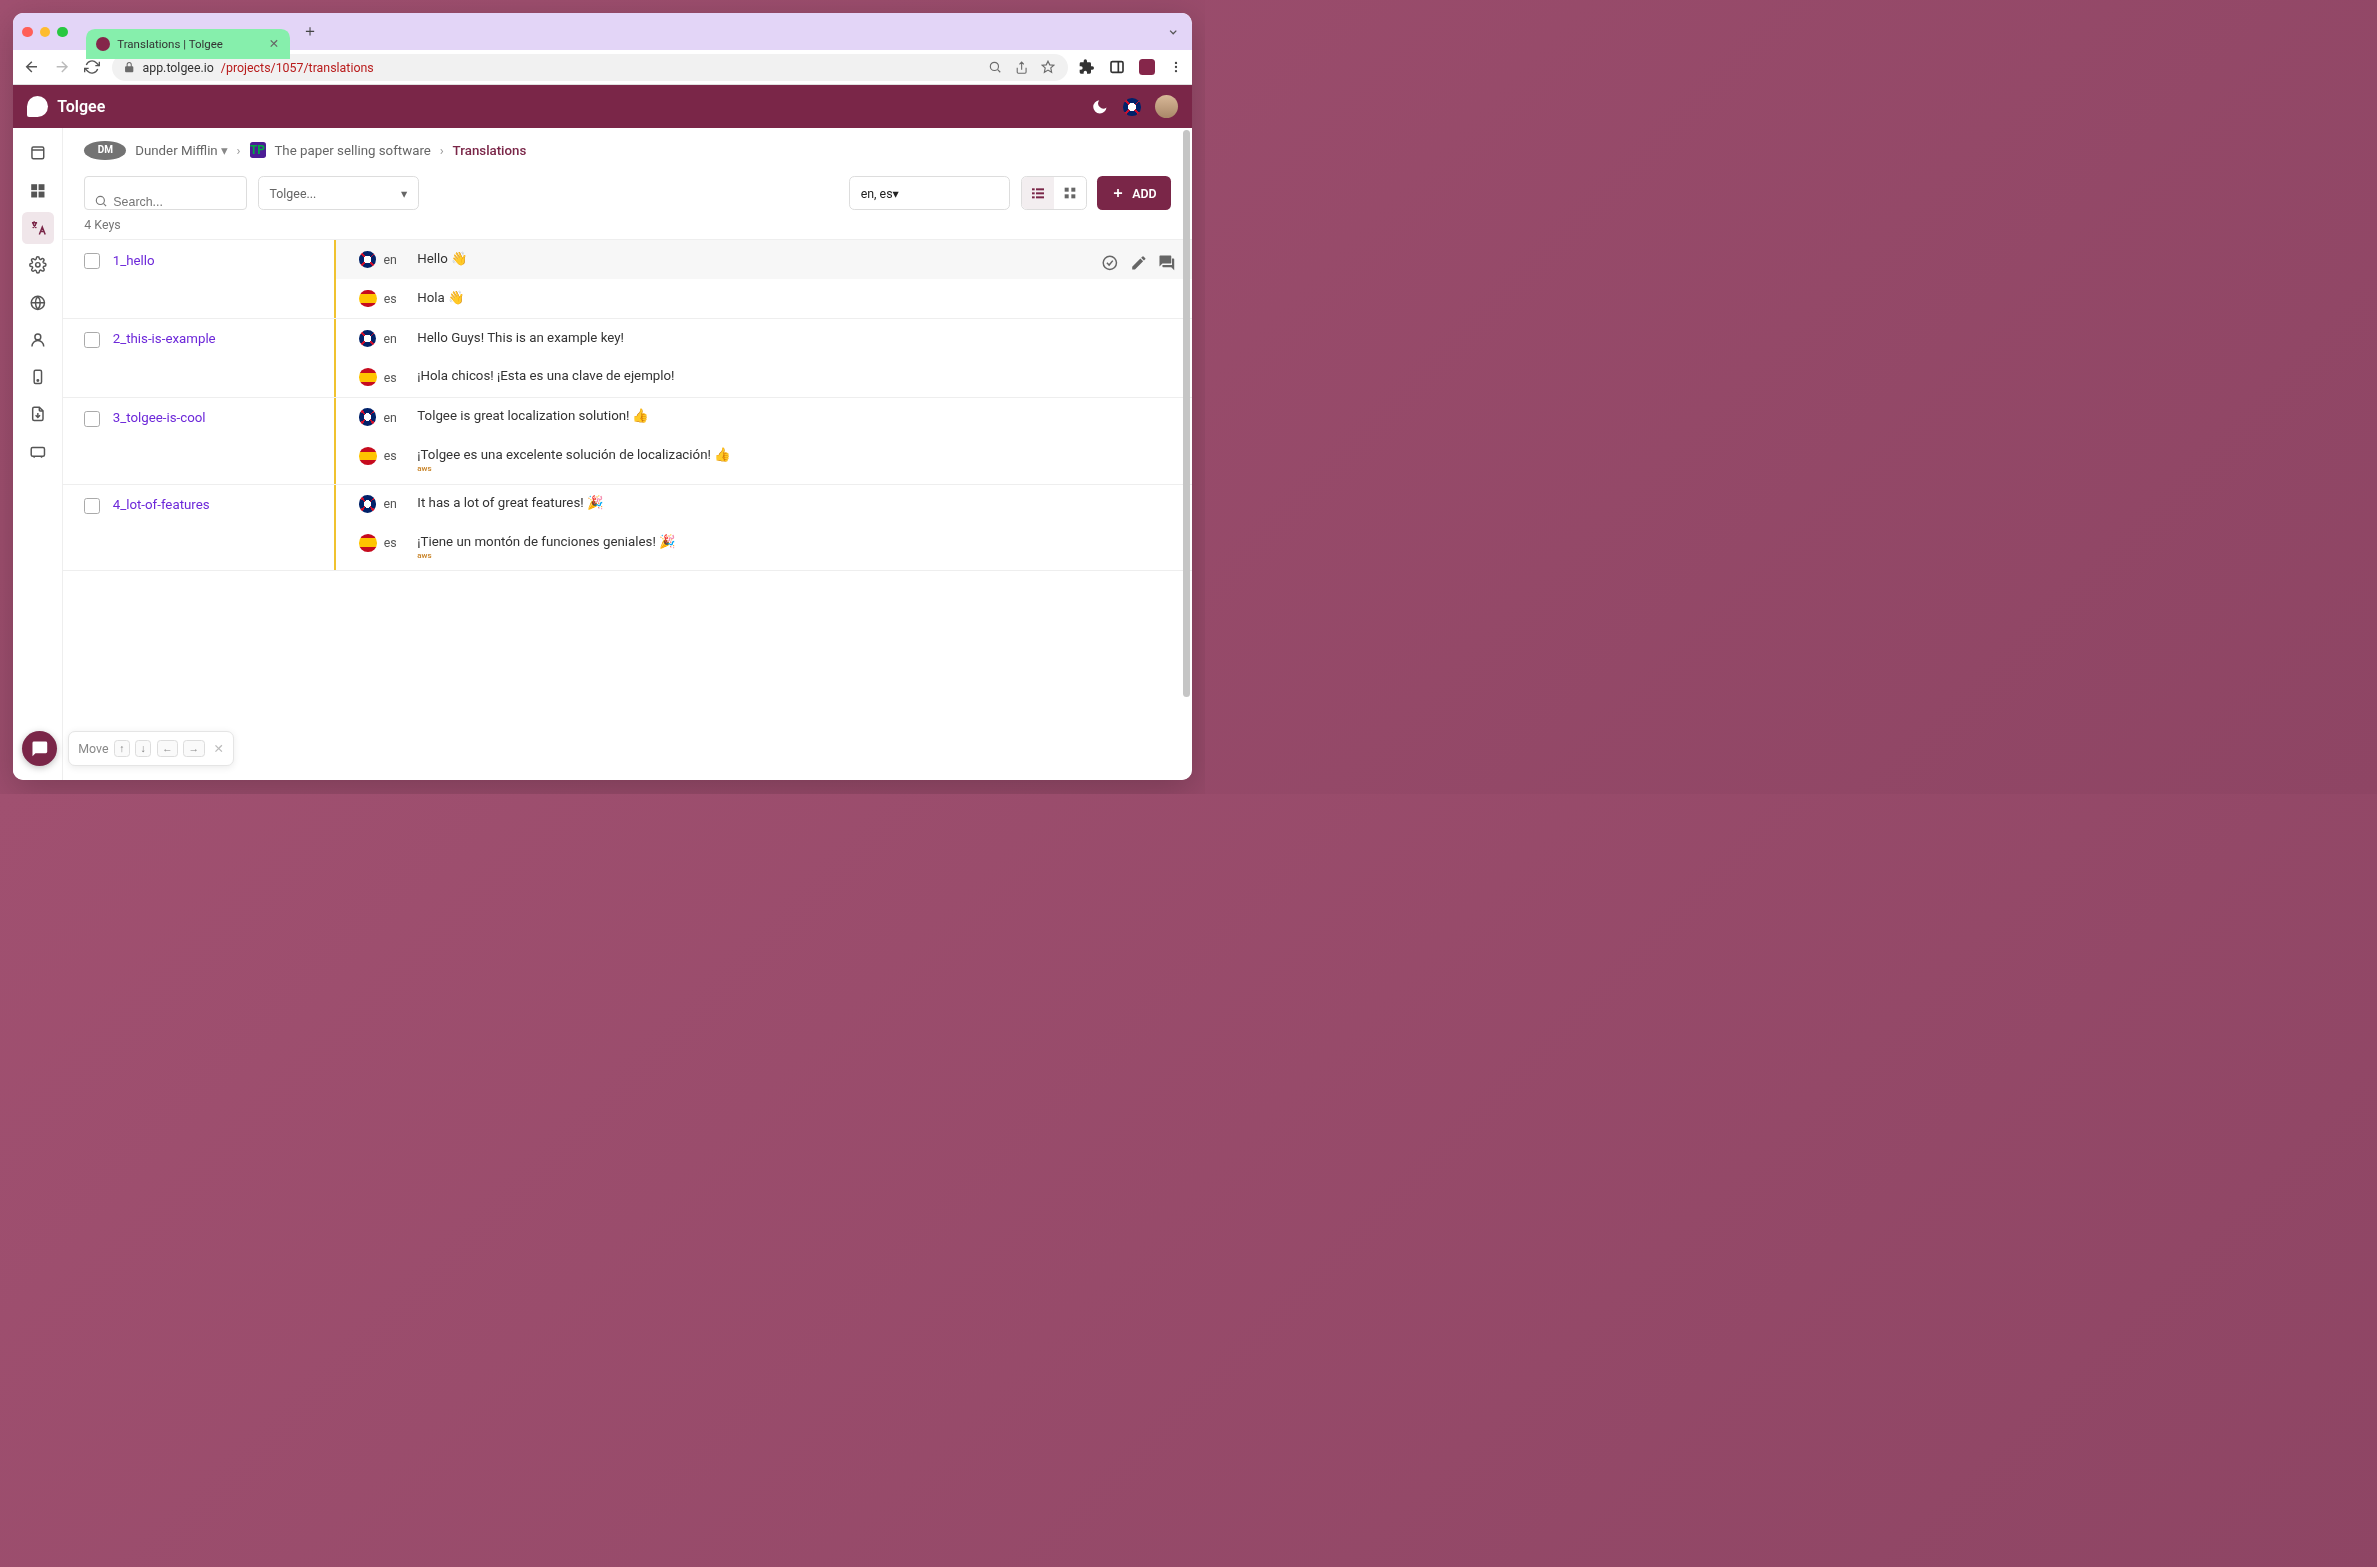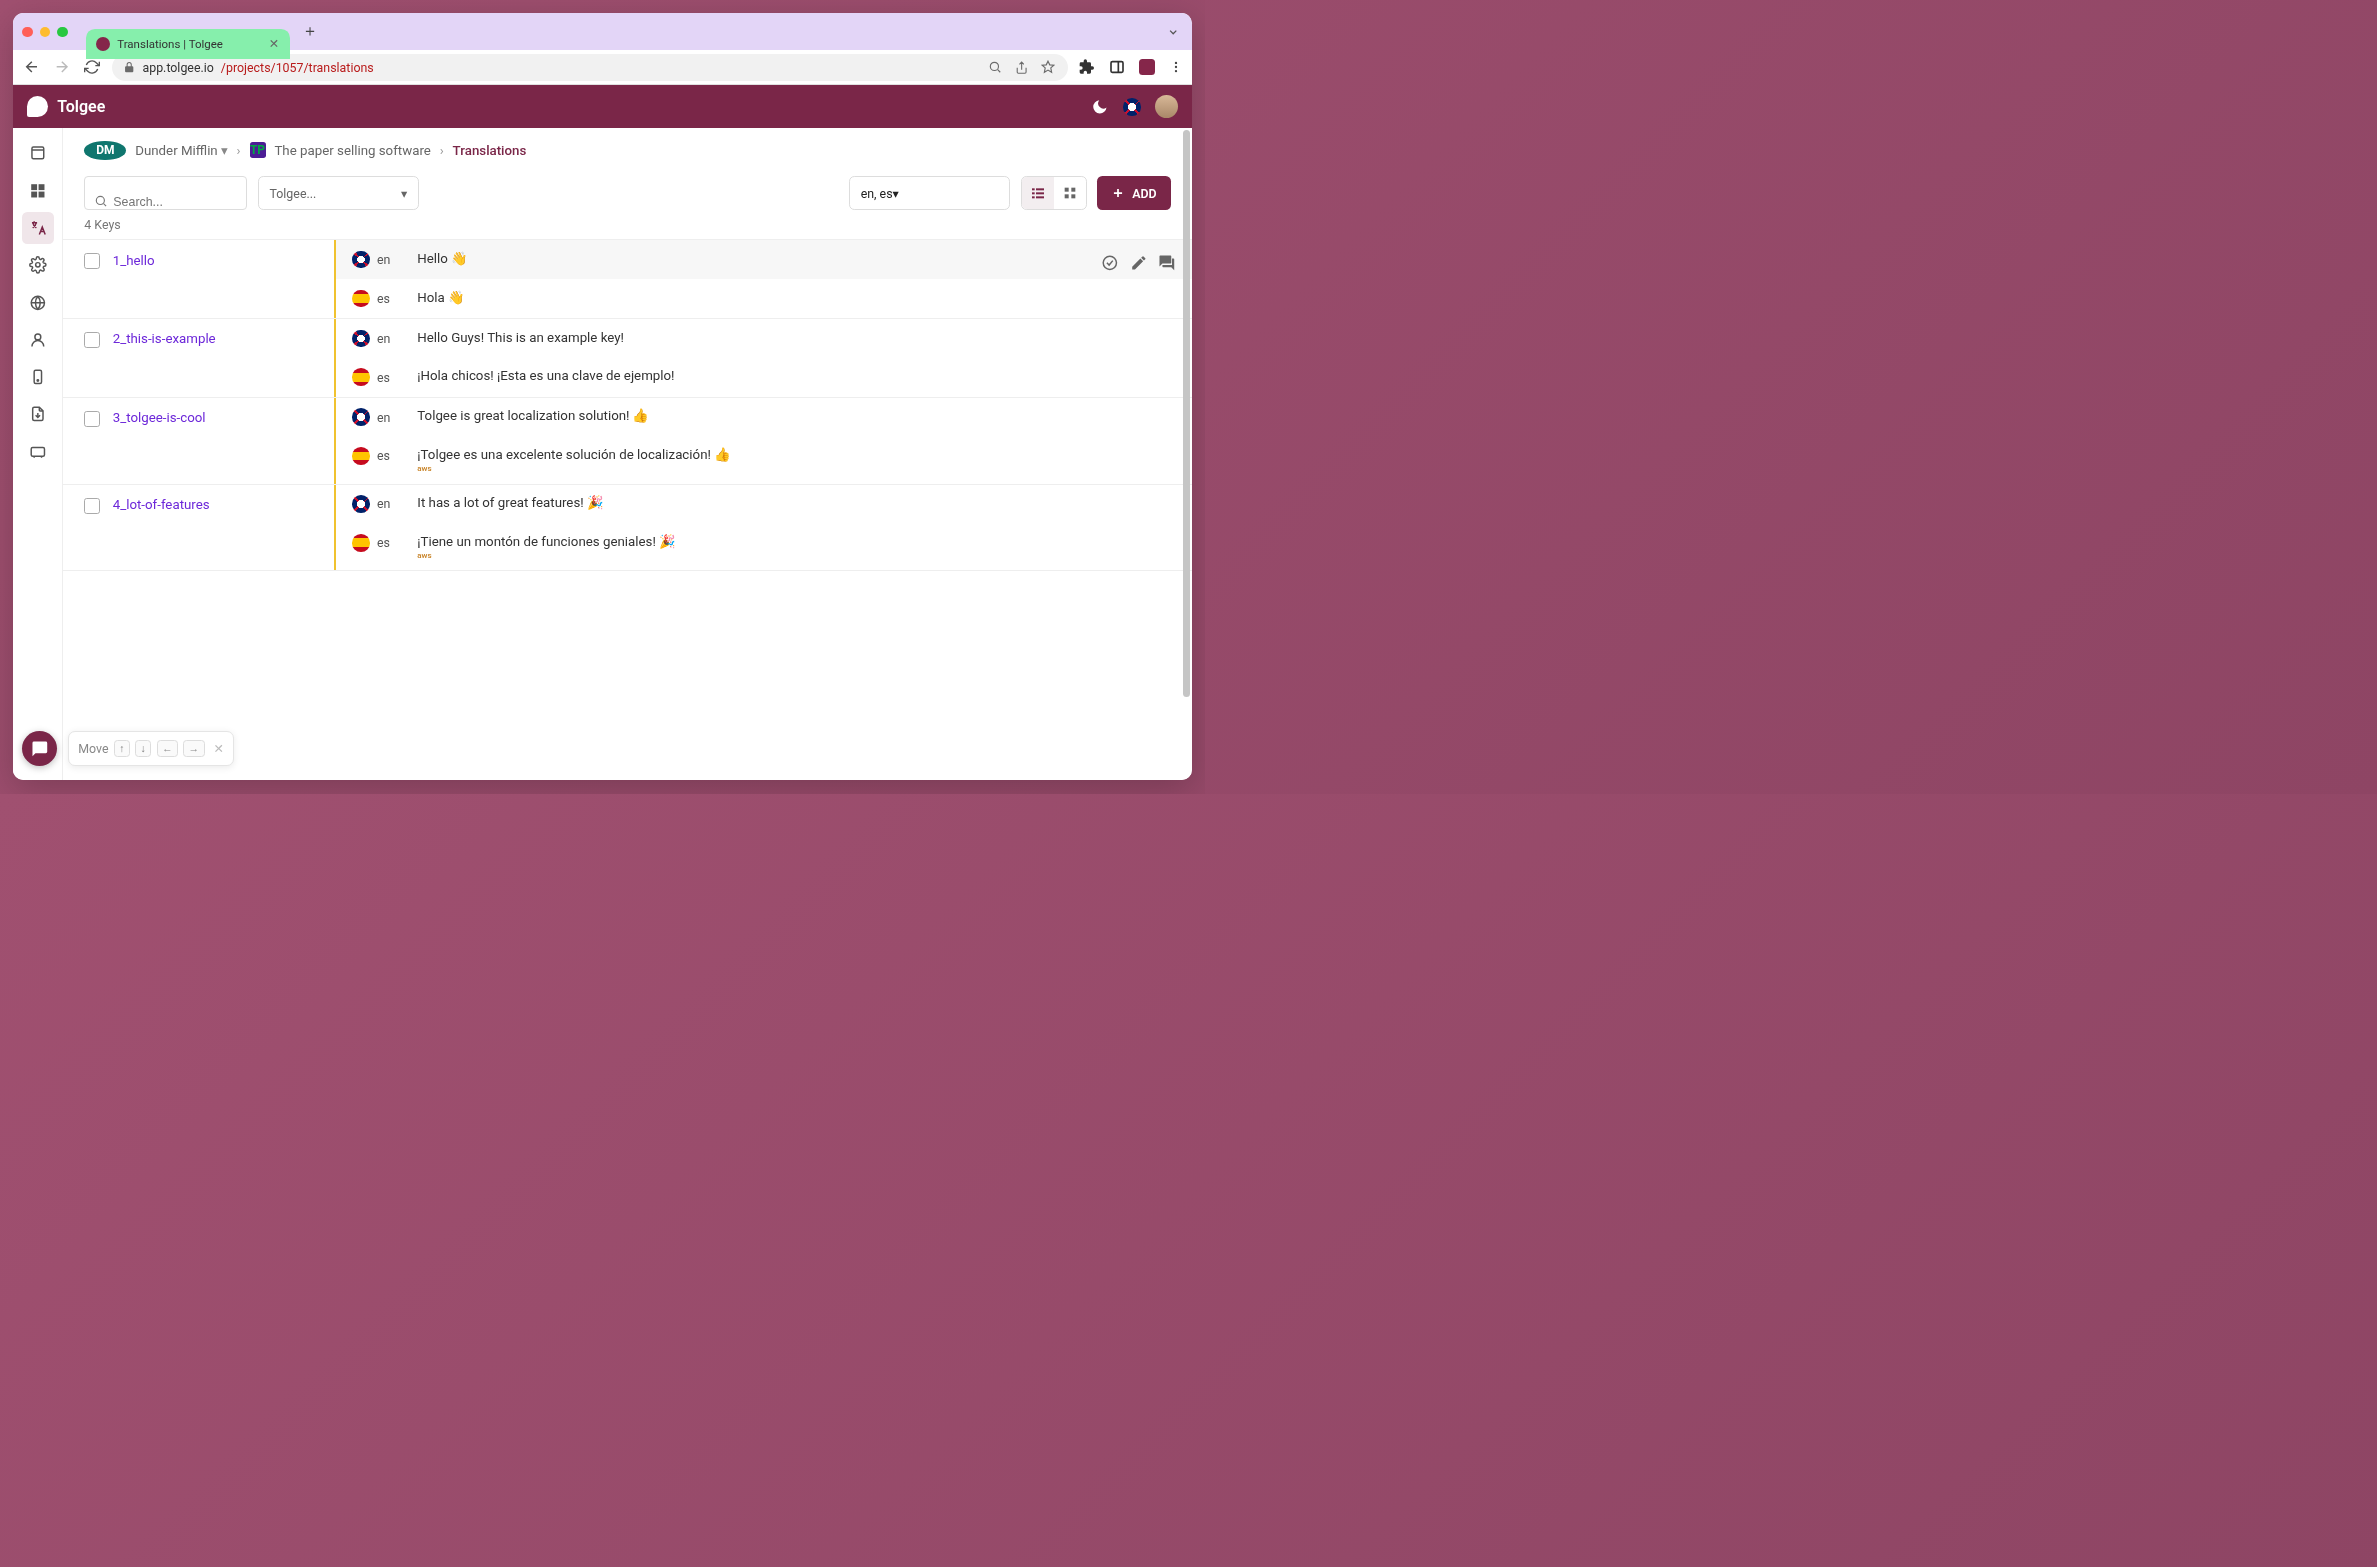--- a/index.html
+++ b/index.html
@@ -76,21 +76,21 @@
   .app-body{flex:1;display:flex;overflow:hidden;position:relative;}
   .side-rail{width:50px;background:#fff;border-right:0.9px solid #eee;display:flex;flex-direction:column;align-items:center;padding-top:8.9px;gap:5.3px;}
   .rail-btn{width:32px;height:32px;border-radius:5.3px;display:flex;align-items:center;justify-content:center;color:#555;cursor:pointer;}
   .rail-btn.active{background:#f0e6ea;color:#7a2648;}
 
   .main{flex:1;display:flex;flex-direction:column;background:#fff;overflow:auto;position:relative;}
   .scrollbar-fake{position:absolute;right:1.8px;top:0;width:7px;height:100%;background:transparent;}
   .sb-thumb{position:absolute;right:0;width:7px;background:#c5c5c5;border-radius:3.5px;}
 
   .breadcrumb{display:flex;align-items:center;gap:8.9px;padding:12.4px 21px;font-size:13.3px;color:#444;}
-  .org-badge{width:42px;height:19.5px;border-radius:50%;background:#0f766e;color:#fff;font-size:12px;display:flex;align-items:center;justify-content:center;font-weight:700;text-align:center;line-height:1;}
+  .org-badge{width:42px;height:19.5px;border-radius:50%;background:#737373;color:#fff;font-size:10px;display:flex;align-items:center;justify-content:center;font-weight:700;text-align:center;line-height:1;}
   .proj-badge{width:16px;height:16px;background:#4c1d95;color:#0a4;font-size:12px;display:flex;align-items:center;justify-content:center;font-weight:700;border-radius:2.7px;}
   .bc-sep{color:#999;}
   .bc-current{color:#7a2648;font-weight:500;}
   .bc-link{color:#666;cursor:pointer;}
   .bc-caret{color:#888;}
 
   .toolbar{display:flex;align-items:center;padding:3.5px 21px 5.3px;gap:10.6px;}
   .search-box{display:flex;align-items:flex-end;border:0.9px solid #ddd;border-radius:4px;height:34px;padding:0 8.9px;gap:5.3px;width:163px;}
   .search-box input{border:none;outline:none;font-size:12.4px;width:100%;}
   .filter-box{display:flex;align-items:center;justify-content:space-between;border:0.9px solid #ddd;border-radius:5.3px;height:34px;padding:0 10.6px;width:161px;color:#666;cursor:pointer;}
@@ -104,21 +104,21 @@
   .keys-count{padding:1.8px 21px 7px;color:#777;font-size:12.4px;}
 
   .rows{border-top:0.9px solid #eee;}
   .key-row{display:flex;border-bottom:0.9px solid #eee;}
   .key-cell{width:271px;padding:12.4px 12.4px 12.4px 21px;display:flex;gap:12.4px;align-items:flex-start;}
   .chk{width:16px;height:16px;border:1.8px solid #aaa;border-radius:2.7px;cursor:pointer;flex-shrink:0;margin-top:0.9px;}
   .key-name{font-size:13.3px;color:#6d28d9;}
   .trans-col{flex:1;border-left:2.7px solid #f0c22f;}
   .trans-line{display:flex;align-items:flex-start;padding:10.6px 16px;gap:14px;position:relative;}
   .trans-line.hover{background:#f7f7f7;}
-  .flag-wrap{display:flex;align-items:center;gap:7px;min-width:51px;}
+  .flag-wrap{display:flex;align-items:center;gap:7px;min-width:51px;justify-content:center;}
   .lang-code{color:#555;font-size:12.4px;}
   .trans-text{font-size:13.3px;color:#333;flex:1;}
   .row-actions{position:absolute;right:16px;bottom:7px;display:flex;gap:10.6px;color:#666;}
   .row-actions span{cursor:pointer;}
   .aws-badge{font-size:8px;color:#c9862d;font-weight:600;display:block;margin-top:1.8px;}
 
   .chat-fab{position:absolute;left:8.9px;bottom:14px;width:35px;height:35px;border-radius:50%;background:#7a2648;color:#fff;display:flex;align-items:center;justify-content:center;cursor:pointer;box-shadow:0 1.8px 7px rgba(0,0,0,0.25);}
   .move-hint{position:absolute;left:55px;bottom:14px;background:#fff;border:0.9px solid #e5e5e5;border-radius:7px;height:35px;display:flex;align-items:center;padding:0 8.9px;gap:5.3px;color:#888;box-shadow:0 1.8px 7px rgba(0,0,0,0.08);text-align:center;}
   .kbd{border:0.9px solid #ddd;border-radius:3.5px;padding:0.9px 4.4px;font-size:10.6px;color:#888;background:#fafafa;}
 

